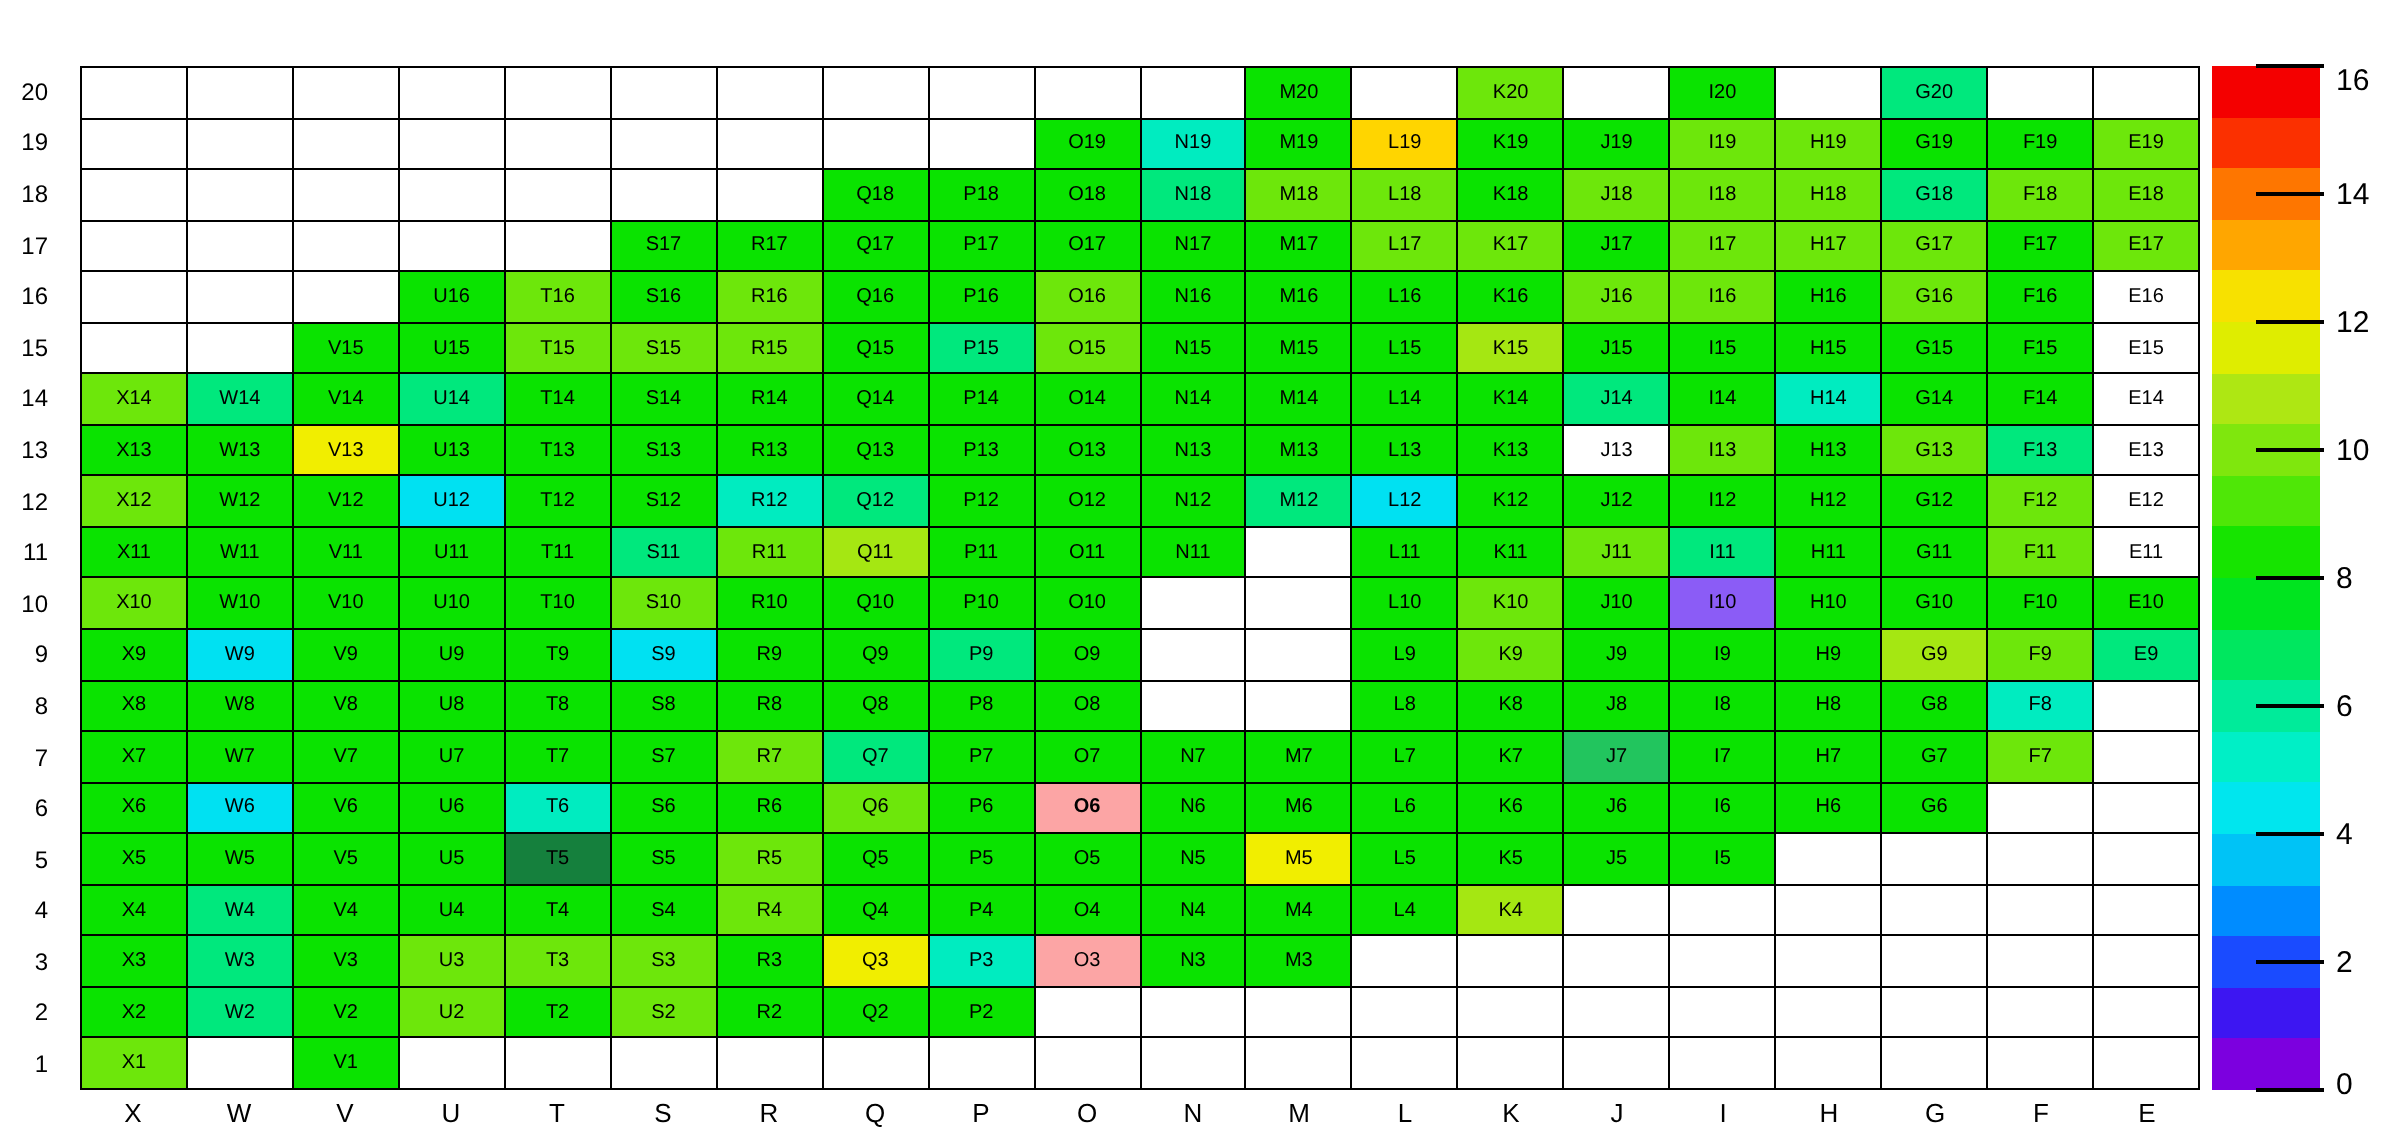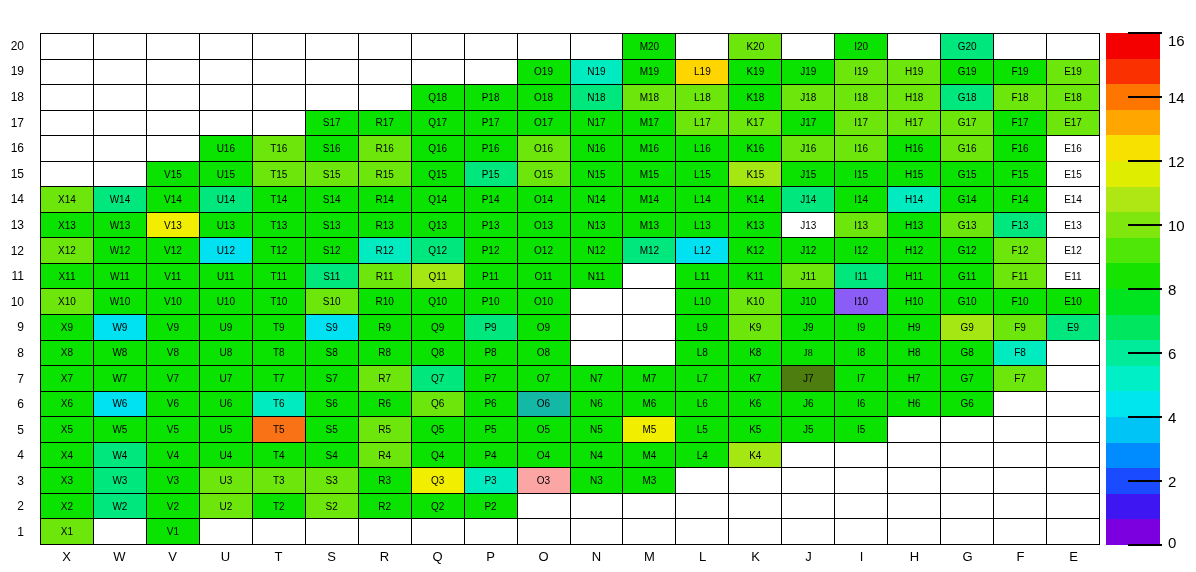--- a/index.html
+++ b/index.html
@@ -295,71 +295,71 @@
       <div class="cell" style="background: rgb(10, 227, 0);">T8</div>
       <div class="cell" style="background: rgb(10, 227, 0);">S8</div>
       <div class="cell" style="background: rgb(10, 227, 0);">R8</div>
       <div class="cell" style="background: rgb(10, 227, 0);">Q8</div>
       <div class="cell" style="background: rgb(10, 227, 0);">P8</div>
       <div class="cell" style="background: rgb(10, 227, 0);">O8</div>
       <div class="cell" style="background: rgb(255, 255, 255);"></div>
       <div class="cell" style="background: rgb(255, 255, 255);"></div>
       <div class="cell" style="background: rgb(10, 227, 0);">L8</div>
       <div class="cell" style="background: rgb(10, 227, 0);">K8</div>
-      <div class="cell" style="background: rgb(10, 227, 0); font-family: Liberation Serif, serif;">J8</div>
+      <div class="cell" style="background: rgb(10, 227, 0);">J8</div>
       <div class="cell" style="background: rgb(10, 227, 0);">I8</div>
       <div class="cell" style="background: rgb(10, 227, 0);">H8</div>
       <div class="cell" style="background: rgb(10, 227, 0);">G8</div>
       <div class="cell" style="background: rgb(0, 236, 192);">F8</div>
       <div class="cell" style="background: rgb(255, 255, 255);"></div>
       <div class="cell" style="background: rgb(10, 227, 0);">X7</div>
       <div class="cell" style="background: rgb(10, 227, 0);">W7</div>
       <div class="cell" style="background: rgb(10, 227, 0);">V7</div>
       <div class="cell" style="background: rgb(10, 227, 0);">U7</div>
       <div class="cell" style="background: rgb(10, 227, 0);">T7</div>
       <div class="cell" style="background: rgb(10, 227, 0);">S7</div>
       <div class="cell" style="background: rgb(109, 231, 11);">R7</div>
       <div class="cell" style="background: rgb(0, 232, 125);">Q7</div>
       <div class="cell" style="background: rgb(10, 227, 0);">P7</div>
       <div class="cell" style="background: rgb(10, 227, 0);">O7</div>
       <div class="cell" style="background: rgb(10, 227, 0);">N7</div>
       <div class="cell" style="background: rgb(10, 227, 0);">M7</div>
       <div class="cell" style="background: rgb(10, 227, 0);">L7</div>
       <div class="cell" style="background: rgb(10, 227, 0);">K7</div>
-      <div class="cell" style="background: #4d7c0f;">J7</div>
+      <div class="cell" style="background: #22c55e;">J7</div>
       <div class="cell" style="background: rgb(10, 227, 0);">I7</div>
       <div class="cell" style="background: rgb(10, 227, 0);">H7</div>
       <div class="cell" style="background: rgb(10, 227, 0);">G7</div>
       <div class="cell" style="background: rgb(109, 231, 11);">F7</div>
       <div class="cell" style="background: rgb(255, 255, 255);"></div>
       <div class="cell" style="background: rgb(10, 227, 0);">X6</div>
       <div class="cell" style="background: rgb(0, 225, 242);">W6</div>
       <div class="cell" style="background: rgb(10, 227, 0);">V6</div>
       <div class="cell" style="background: rgb(10, 227, 0);">U6</div>
       <div class="cell" style="background: rgb(0, 236, 192);">T6</div>
       <div class="cell" style="background: rgb(10, 227, 0);">S6</div>
       <div class="cell" style="background: rgb(10, 227, 0);">R6</div>
       <div class="cell" style="background: rgb(109, 231, 11);">Q6</div>
       <div class="cell" style="background: rgb(10, 227, 0);">P6</div>
-      <div class="cell" style="background: #14b8a6;">O6</div>
+      <div class="cell" style="background: #fca5a5; font-weight: bold;">O6</div>
       <div class="cell" style="background: rgb(10, 227, 0);">N6</div>
       <div class="cell" style="background: rgb(10, 227, 0);">M6</div>
       <div class="cell" style="background: rgb(10, 227, 0);">L6</div>
       <div class="cell" style="background: rgb(10, 227, 0);">K6</div>
       <div class="cell" style="background: rgb(10, 227, 0);">J6</div>
       <div class="cell" style="background: rgb(10, 227, 0);">I6</div>
       <div class="cell" style="background: rgb(10, 227, 0);">H6</div>
       <div class="cell" style="background: rgb(10, 227, 0);">G6</div>
       <div class="cell" style="background: rgb(255, 255, 255);"></div>
       <div class="cell" style="background: rgb(255, 255, 255);"></div>
       <div class="cell" style="background: rgb(10, 227, 0);">X5</div>
       <div class="cell" style="background: rgb(10, 227, 0); text-align: center;">W5</div>
       <div class="cell" style="background: rgb(10, 227, 0);">V5</div>
       <div class="cell" style="background: rgb(10, 227, 0);">U5</div>
-      <div class="cell" style="background: #f97316;">T5</div>
+      <div class="cell" style="background: #15803d;">T5</div>
       <div class="cell" style="background: rgb(10, 227, 0);">S5</div>
       <div class="cell" style="background: rgb(109, 231, 11);">R5</div>
       <div class="cell" style="background: rgb(10, 227, 0);">Q5</div>
       <div class="cell" style="background: rgb(10, 227, 0);">P5</div>
       <div class="cell" style="background: rgb(10, 227, 0);">O5</div>
       <div class="cell" style="background: rgb(10, 227, 0);">N5</div>
       <div class="cell" style="background: rgb(241, 238, 0);">M5</div>
       <div class="cell" style="background: rgb(10, 227, 0);">L5</div>
       <div class="cell" style="background: rgb(10, 227, 0);">K5</div>
       <div class="cell" style="background: rgb(10, 227, 0);">J5</div>

